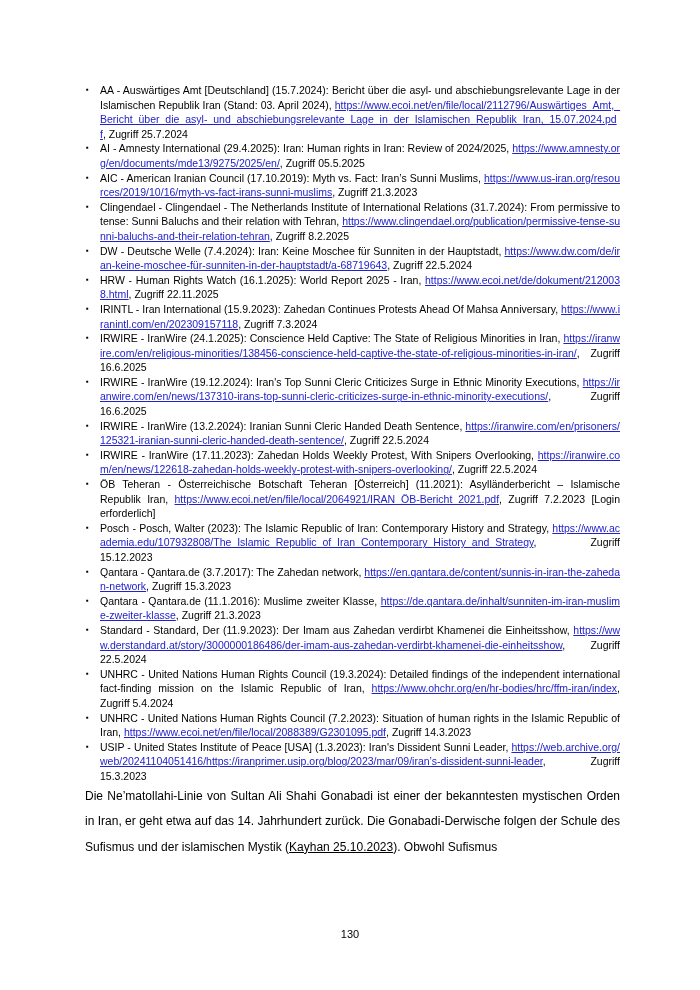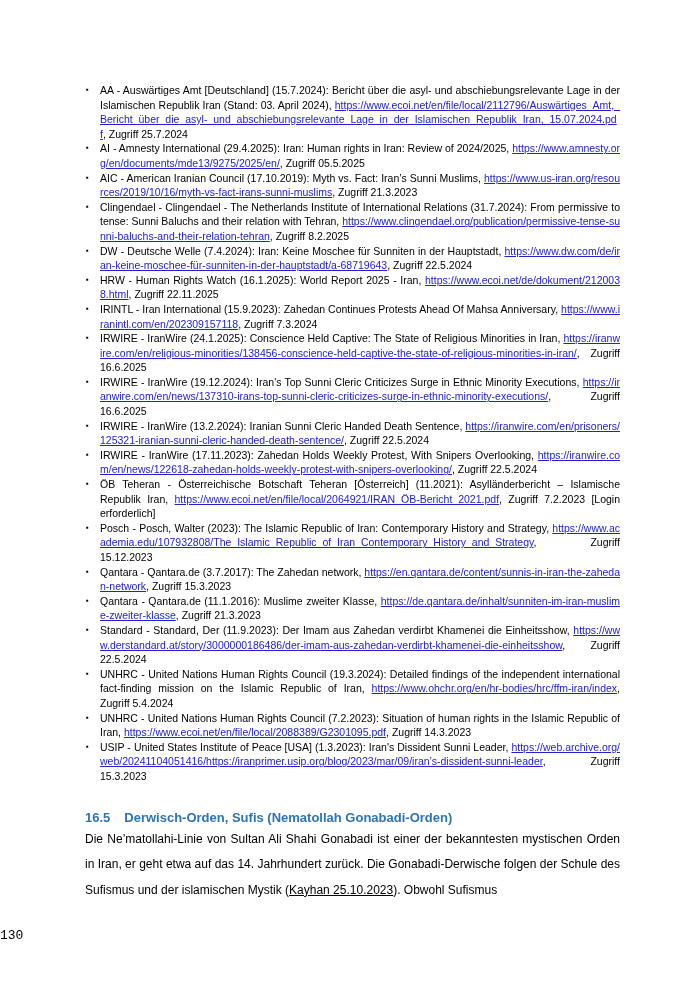--- a/index.html
+++ b/index.html
@@ -35,21 +35,21 @@
     line-height:18px;
   }
   .section-number{margin-right:14px;}
   .last-modified{
     margin-top:6px;font-size:9.5px;color:var(--meta-blue);line-height:13px;
   }
   .body-paragraph{
     font-size:12px;line-height:25.5px;text-align:justify;
   }
   .page-number{
-    position:absolute;left:0;right:0;top:928px;font-size:13px;font-family:Liberation Mono, monospace;
+    position:absolute;left:0;right:0;top:928px;text-align:center;font-size:11px;
   }
 </style>
 </head>
 <body>
 
 <div class="page">
 
   <div class="references">
       <div class="ref-item"><span class="bullet">▪</span><span>AA - Auswärtiges Amt [Deutschland] (15.7.2024): Bericht über die asyl- und abschiebungsrelevante Lage in der Islamischen Republik Iran (Stand: 03. April 2024), </span><a class="link" href="#">https://www.ecoi.net/en/file/local/2112796/Auswärtiges_Amt,_Bericht_über_die_asyl-_und_abschiebungsrelevante_Lage_in_der_Islamischen_Republik_Iran,_15.07.2024.pdf</a><span>, Zugriff 25.7.2024</span></div>
       <div class="ref-item"><span class="bullet">▪</span><span>AI - Amnesty International (29.4.2025): Iran: Human rights in Iran: Review of 2024/2025, </span><a class="link" href="#">https://www.amnesty.org/en/documents/mde13/9275/2025/en/</a><span>, Zugriff 05.5.2025</span></div>
@@ -65,22 +65,19 @@
       <div class="ref-item"><span class="bullet">▪</span><span>ÖB Teheran - Österreichische Botschaft Teheran [Österreich] (11.2021): Asylländerbericht – Islamische Republik Iran, </span><a class="link" href="#">https://www.ecoi.net/en/file/local/2064921/IRAN_ÖB-Bericht_2021.pdf</a><span>, Zugriff 7.2.2023 [Login erforderlich]</span></div>
       <div class="ref-item"><span class="bullet">▪</span><span>Posch - Posch, Walter (2023): The Islamic Republic of Iran: Contemporary History and Strategy, </span><a class="link" href="#">https://www.academia.edu/107932808/The_Islamic_Republic_of_Iran_Contemporary_History_and_Strategy</a><span>, Zugriff 15.12.2023</span></div>
       <div class="ref-item"><span class="bullet">▪</span><span>Qantara - Qantara.de (3.7.2017): The Zahedan network, </span><a class="link" href="#">https://en.qantara.de/content/sunnis-in-iran-the-zahedan-network</a><span>, Zugriff 15.3.2023</span></div>
       <div class="ref-item"><span class="bullet">▪</span><span>Qantara - Qantara.de (11.1.2016): Muslime zweiter Klasse, </span><a class="link" href="#">https://de.qantara.de/inhalt/sunniten-im-iran-muslime-zweiter-klasse</a><span>, Zugriff 21.3.2023</span></div>
       <div class="ref-item"><span class="bullet">▪</span><span>Standard - Standard, Der (11.9.2023): Der Imam aus Zahedan verdirbt Khamenei die Einheitsshow, </span><a class="link" href="#">https://www.derstandard.at/story/3000000186486/der-imam-aus-zahedan-verdirbt-khamenei-die-einheitsshow</a><span>, Zugriff 22.5.2024</span></div>
       <div class="ref-item"><span class="bullet">▪</span><span>UNHRC - United Nations Human Rights Council (19.3.2024): Detailed findings of the independent international fact-finding mission on the Islamic Republic of Iran, </span><a class="link" href="#">https://www.ohchr.org/en/hr-bodies/hrc/ffm-iran/index</a><span>, Zugriff 5.4.2024</span></div>
       <div class="ref-item"><span class="bullet">▪</span><span>UNHRC - United Nations Human Rights Council (7.2.2023): Situation of human rights in the Islamic Republic of Iran, </span><a class="link" href="#">https://www.ecoi.net/en/file/local/2088389/G2301095.pdf</a><span>, Zugriff 14.3.2023</span></div>
       <div class="ref-item"><span class="bullet">▪</span><span>USIP - United States Institute of Peace [USA] (1.3.2023): Iran's Dissident Sunni Leader, </span><a class="link" href="#">https://web.archive.org/web/20241104051416/https://iranprimer.usip.org/blog/2023/mar/09/iran’s-dissident-sunni-leader</a><span>, Zugriff 15.3.2023</span></div>
     </div>
 
-  <h2 class="section-heading">
-    <span class="section-number">16.5</span><span>Derwisch-Orden, Sufis (Nematollah Gonabadi-Orden)</span>
-  </h2>
 
 
   <div class="body-paragraph"><span>Die Ne’matollahi-Linie von Sultan Ali Shahi Gonabadi ist einer der bekanntesten mystischen Orden in Iran, er geht etwa auf das 14. Jahrhundert zurück. Die Gonabadi-Derwische folgen der Schule des Sufismus und der islamischen Mystik (</span><a class="internal-ref" href="#">Kayhan 25.10.2023</a><span>). Obwohl Sufismus</span></div>
 
 </div>
 
 <div class="page-number">130</div>
 
 </body></html>

